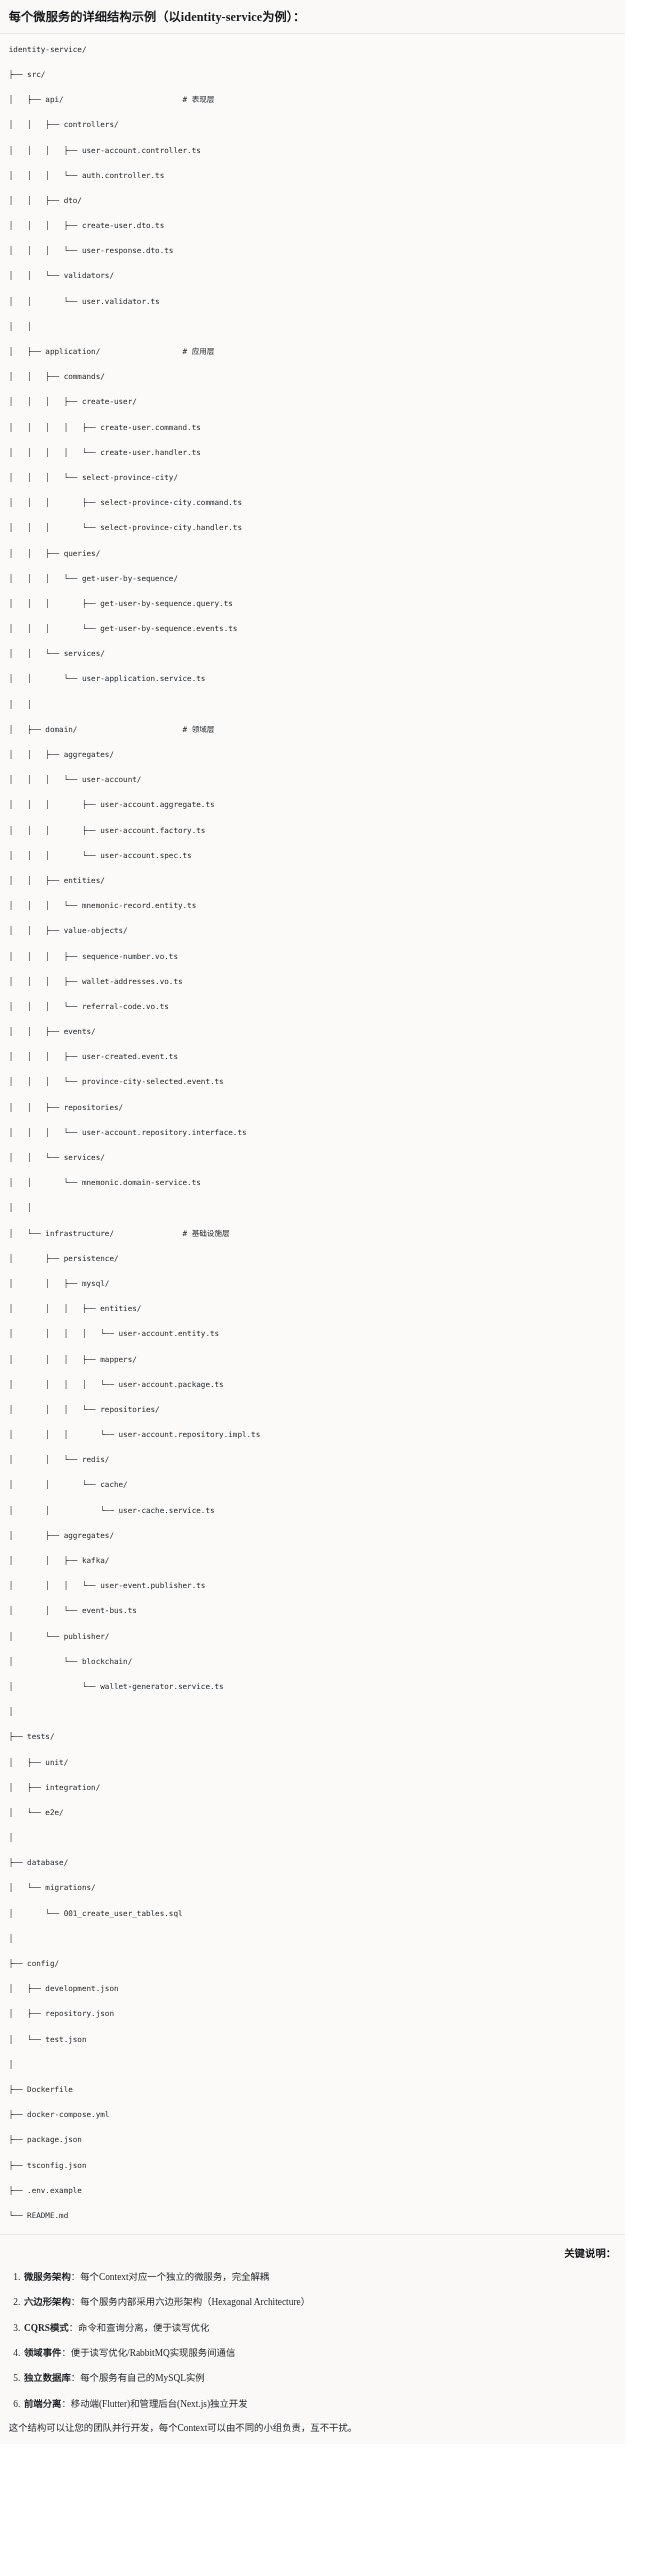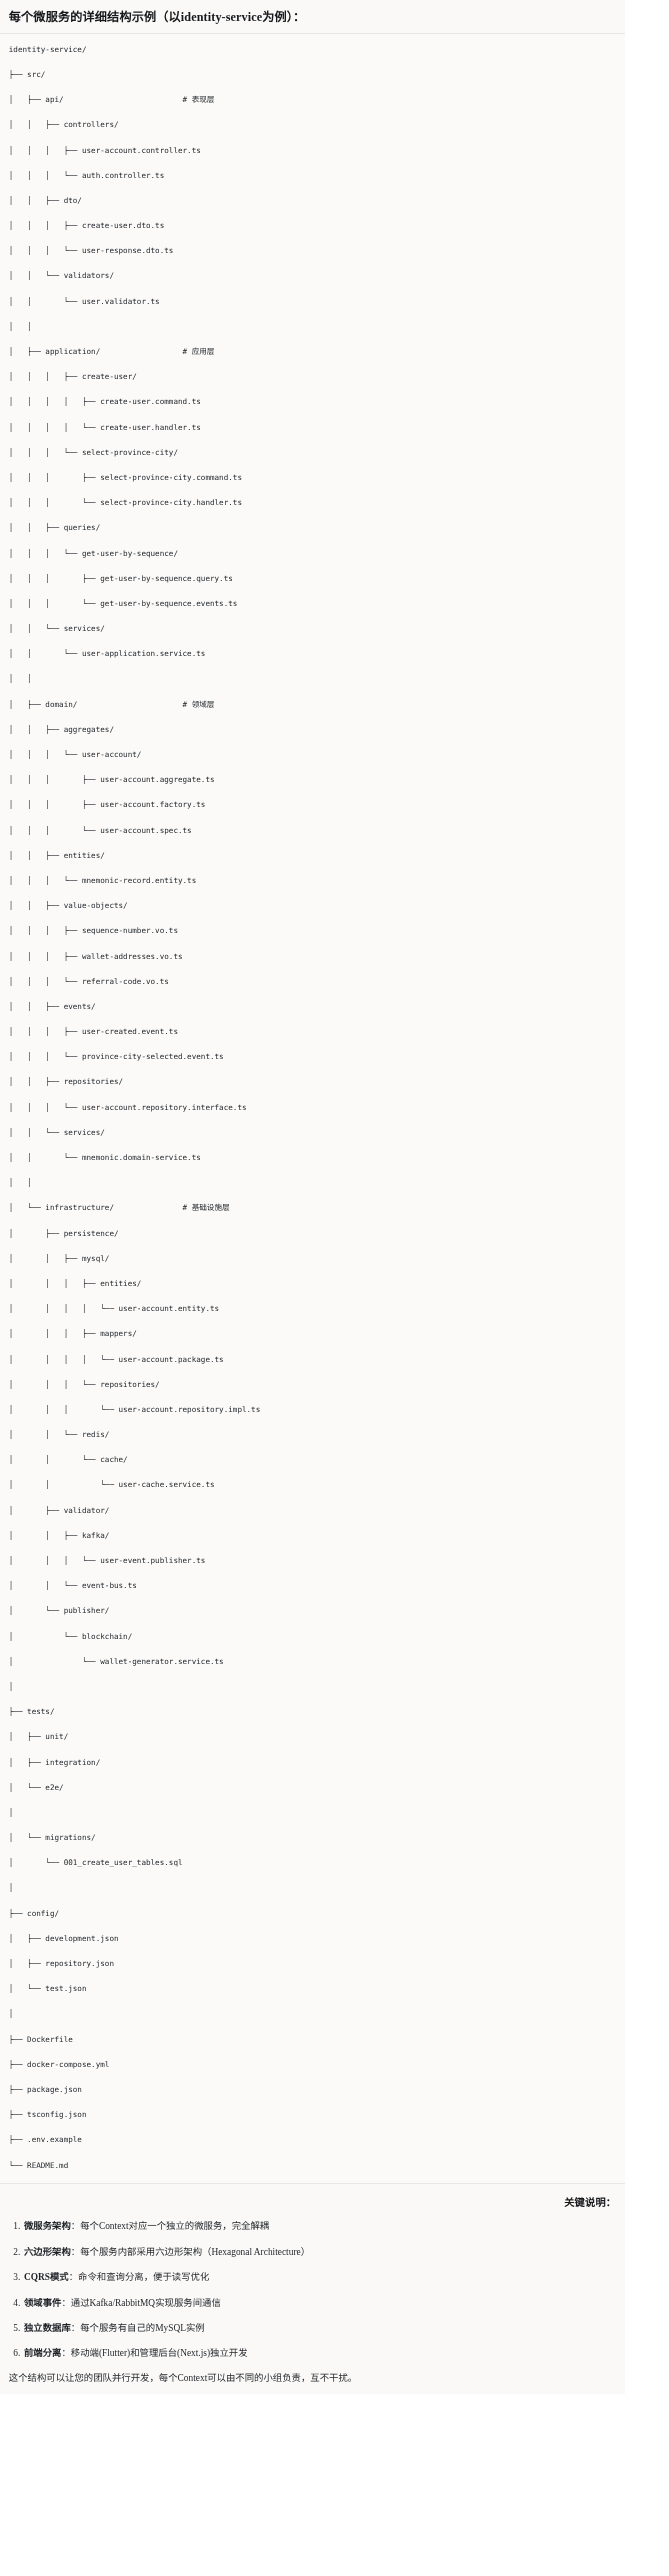--- a/index.html
+++ b/index.html
@@ -122,20 +122,21 @@
 <span class="tree-line">│   │   ├── controllers/</span>
 <span class="tree-line">│   │   │   ├── user-account.controller.ts</span>
 <span class="tree-line">│   │   │   └── auth.controller.ts</span>
 <span class="tree-line">│   │   ├── dto/</span>
 <span class="tree-line">│   │   │   ├── create-user.dto.ts</span>
 <span class="tree-line">│   │   │   └── user-response.dto.ts</span>
 <span class="tree-line">│   │   └── validators/</span>
 <span class="tree-line">│   │       └── user.validator.ts</span>
 <span class="tree-line">│   │</span>
 <span class="tree-line"><span>│   ├── application/                  </span><span class="cmt"># 应用层</span></span>
+<span class="tree-line">│   │   ├── commands/</span>
 <span class="tree-line">│   │   │   ├── create-user/</span>
 <span class="tree-line">│   │   │   │   ├── create-user.command.ts</span>
 <span class="tree-line">│   │   │   │   └── create-user.handler.ts</span>
 <span class="tree-line">│   │   │   └── select-province-city/</span>
 <span class="tree-line">│   │   │       ├── select-province-city.command.ts</span>
 <span class="tree-line">│   │   │       └── select-province-city.handler.ts</span>
 <span class="tree-line">│   │   ├── queries/</span>
 <span class="tree-line">│   │   │   └── get-user-by-sequence/</span>
 <span class="tree-line">│   │   │       ├── get-user-by-sequence.query.ts</span>
 <span class="tree-line">│   │   │       └── get-user-by-sequence.events.ts</span>
@@ -167,33 +168,34 @@
 <span class="tree-line">│       │   ├── mysql/</span>
 <span class="tree-line">│       │   │   ├── entities/</span>
 <span class="tree-line">│       │   │   │   └── user-account.entity.ts</span>
 <span class="tree-line">│       │   │   ├── mappers/</span>
 <span class="tree-line">│       │   │   │   └── user-account.package.ts</span>
 <span class="tree-line">│       │   │   └── repositories/</span>
 <span class="tree-line">│       │   │       └── user-account.repository.impl.ts</span>
 <span class="tree-line">│       │   └── redis/</span>
 <span class="tree-line">│       │       └── cache/</span>
 <span class="tree-line">│       │           └── user-cache.service.ts</span>
-<span class="tree-line">│       ├── validator/</span>
+<span class="tree-line">│       ├── aggregates/</span>
 <span class="tree-line">│       │   ├── kafka/</span>
 <span class="tree-line">│       │   │   └── user-event.publisher.ts</span>
 <span class="tree-line">│       │   └── event-bus.ts</span>
 <span class="tree-line">│       └── publisher/</span>
 <span class="tree-line">│           └── blockchain/</span>
 <span class="tree-line">│               └── wallet-generator.service.ts</span>
 <span class="tree-line">│</span>
 <span class="tree-line">├── tests/</span>
 <span class="tree-line">│   ├── unit/</span>
 <span class="tree-line">│   ├── integration/</span>
 <span class="tree-line">│   └── e2e/</span>
 <span class="tree-line">│</span>
+<span class="tree-line">├── database/</span>
 <span class="tree-line">│   └── migrations/</span>
 <span class="tree-line">│       └── 001_create_user_tables.sql</span>
 <span class="tree-line">│</span>
 <span class="tree-line">├── config/</span>
 <span class="tree-line">│   ├── development.json</span>
 <span class="tree-line">│   ├── repository.json</span>
 <span class="tree-line">│   └── test.json</span>
 <span class="tree-line">│</span>
 <span class="tree-line">├── Dockerfile</span>
 <span class="tree-line">├── docker-compose.yml</span>
@@ -202,21 +204,21 @@
 <span class="tree-line">├── .env.example</span>
 <span class="tree-line">└── README.md</span></pre>
   </div>
 
   <div class="notes-block">
     <h3 class="notes-heading">关键说明：</h3>
     <ol class="notes-list">
         <li><span class="note-term">微服务架构</span><span class="note-desc">：每个Context对应一个独立的微服务，完全解耦</span></li>
         <li><span class="note-term">六边形架构</span><span class="note-desc">：每个服务内部采用六边形架构（Hexagonal Architecture）</span></li>
         <li><span class="note-term">CQRS模式</span><span class="note-desc">：命令和查询分离，便于读写优化</span></li>
-        <li><span class="note-term">领域事件</span><span class="note-desc">：通过Kafka/RabbitMQ实现服务间通信</span></li>
+        <li><span class="note-term">领域事件</span><span class="note-desc">：便于读写优化/RabbitMQ实现服务间通信</span></li>
         <li><span class="note-term">独立数据库</span><span class="note-desc">：每个服务有自己的MySQL实例</span></li>
         <li><span class="note-term">前端分离</span><span class="note-desc">：移动端(Flutter)和管理后台(Next.js)独立开发</span></li>
       </ol>
     <p class="closing">这个结构可以让您的团队并行开发，每个Context可以由不同的小组负责，互不干扰。</p>
   </div>
 
 </div>
 
 
 </body></html>

